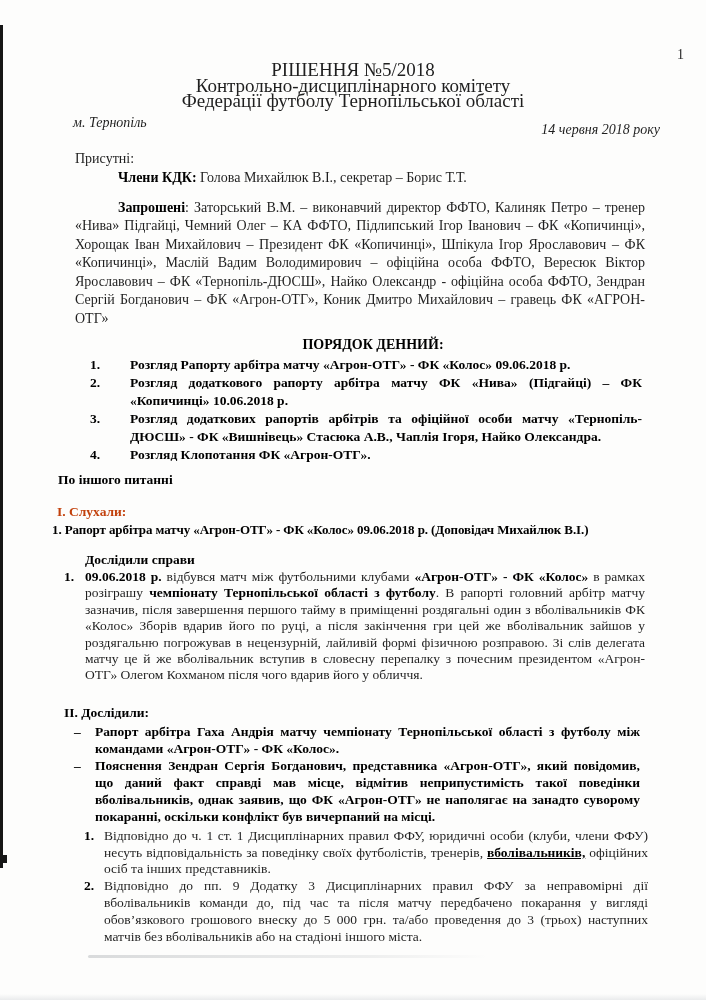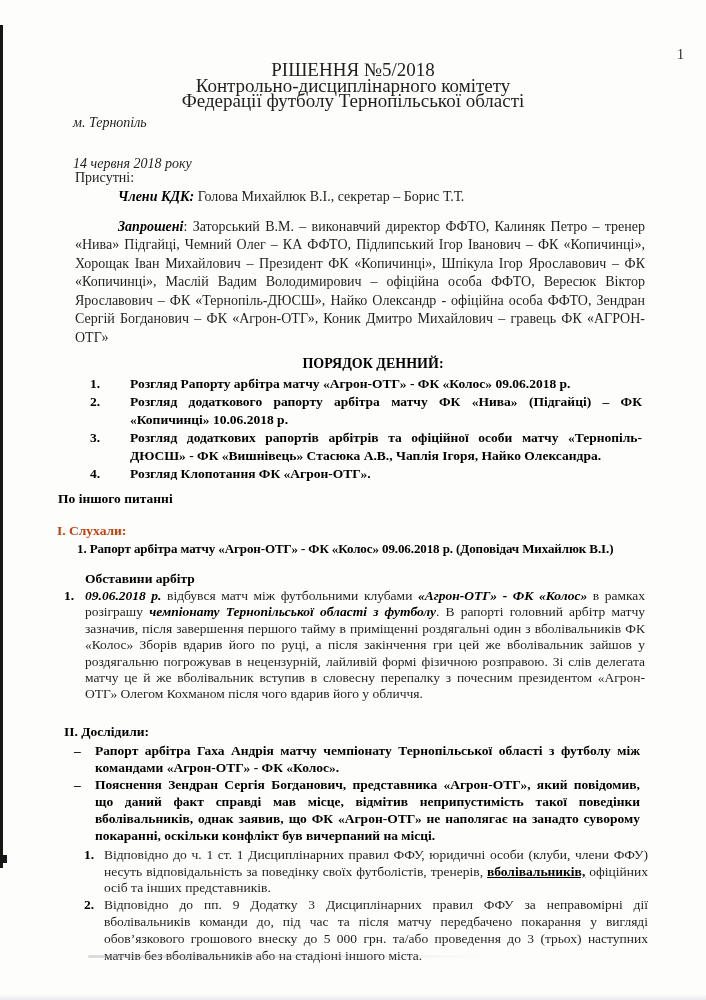--- a/index.html
+++ b/index.html
@@ -38,40 +38,40 @@
     background: linear-gradient(to top, rgba(190,195,200,0.30), transparent);
   }
   .page-number {
     position: absolute; top: 47px; right: 22px;
     font-size: 14px; color: #2a2a2a;
   }
   .title-block { margin-top: 62px; text-align: center; line-height: 15.5px; font-size: 19px; }
   .place-date {
     margin: 4px 46px 0 73px;
     display: flex; justify-content: space-between;
-    font-style: italic; font-size: 14px; line-height: 19px; flex-direction: column;
+    font-style: italic; font-size: 14px; line-height: 19px;
   }
-  .place-date .date { position: relative; top: 22px; }
+  .place-date .date { position: relative; top: 7px; }
   .present { margin: 18px 0 0 75px; font-size: 14px; line-height: 18px; }
   .members { margin: 1px 0 0 118px; font-size: 14px; line-height: 18px; }
   .invited {
     margin: 12px 61px 0 75px;
     text-indent: 43px;
     text-align: justify;
     font-size: 14px; line-height: 18.5px;
   }
-  .b { font-weight: bold; color: #000; font-style: italic; }
+  .b { font-weight: bold; color: #000; }
   .agenda-heading { margin-top: 9px; text-align: center; font-weight: bold; font-size: 14px; line-height: 16px; color:#000;padding-left:40px; }
   .agenda { margin: 3px 64px 0 90px; }
   .agenda-item { display: flex; font-weight: bold; color: #000; line-height: 18px; }
   .agenda-item .num { width: 40px; flex: none; }
   .agenda-item .txt { flex: 1; text-align: justify; }
   .q-heading { margin: 8px 0 0 58px; font-weight: bold; color:#000; font-size: 13.5px; line-height: 16px; }
   .heard-heading { margin: 16px 0 0 57px; font-weight: bold; color:#c2410c; line-height: 16px; }
-  .heard-item { margin: 1px 0 0 77px; font-weight: bold; color:#000; font-size: 13px; line-height: 17px; letter-spacing: -0.1px; }
+  .heard-item { margin: 1px 0 0 52px; font-weight: bold; color:#000; font-size: 13px; line-height: 17px; letter-spacing: -0.1px; }
   .circ-heading { margin: 14px 0 0 85px; font-weight: bold; color:#000; line-height: 16px; }
   .circ { display: flex; margin: 1px 61px 0 64px; line-height: 16.4px; }
   .circ .num { width: 21px; flex: none; font-weight: bold; color:#000; }
   .circ .txt { flex: 1; text-align: justify; }
   .examined-heading { margin: 21px 0 0 64px; font-weight: bold; color:#000; line-height: 16px; }
   .examined { margin: 2px 66px 0 74px; }
   .ex-item { display: flex; font-weight: bold; color:#000; line-height: 17px; }
   .ex-item .dash { width: 21px; flex: none; }
   .ex-item .txt { flex: 1; text-align: justify; }
   .established-heading { margin: 33px 0 0 55px; font-weight: bold; color:#000; font-size: 14px; line-height: 17px; }
@@ -129,21 +129,21 @@
       <span class="num">4.</span>
       <span class="txt">Розгляд Клопотання ФК «Агрон-ОТГ».</span>
     </div>
   </div>
 
   <div class="q-heading">По іншого питанні</div>
 
   <div class="heard-heading">І. Слухали:</div>
   <div class="heard-item">1. Рапорт арбітра матчу «Агрон-ОТГ» - ФК «Колос» 09.06.2018 р. (Доповідач Михайлюк В.І.)</div>
 
-  <div class="circ-heading">Обставини арбітр</div>
+  <div class="circ-heading">Дослідили справи</div>
   <div class="circ">
     <span class="num">1.</span>
     <span class="txt"><span class="b">09.06.2018 р.</span><span> відбувся матч між футбольними клубами </span><span class="b">«Агрон-ОТГ» - ФК «Колос»</span><span> в рамках розіграшу </span><span class="b">чемпіонату Тернопільської області з футболу</span><span>. В рапорті головний арбітр матчу зазначив, після завершення першого тайму в приміщенні роздягальні один з вболівальників ФК «Колос» Зборів вдарив його по руці, а після закінчення гри цей же вболівальник зайшов у роздягальню погрожував в нецензурній, лайливій формі фізичною розправою. Зі слів делегата матчу це й же вболівальник вступив в словесну перепалку з почесним президентом «Агрон-ОТГ» Олегом Кохманом після чого вдарив його у обличчя.</span></span>
   </div>
 
   <div class="examined-heading">ІІ. Дослідили:</div>
   <div class="examined">
     <div class="ex-item">
       <span class="dash">–</span>
       <span class="txt">Рапорт арбітра Гаха Андрія матчу чемпіонату Тернопільської області з футболу між командами «Агрон-ОТГ» - ФК «Колос».</span>

